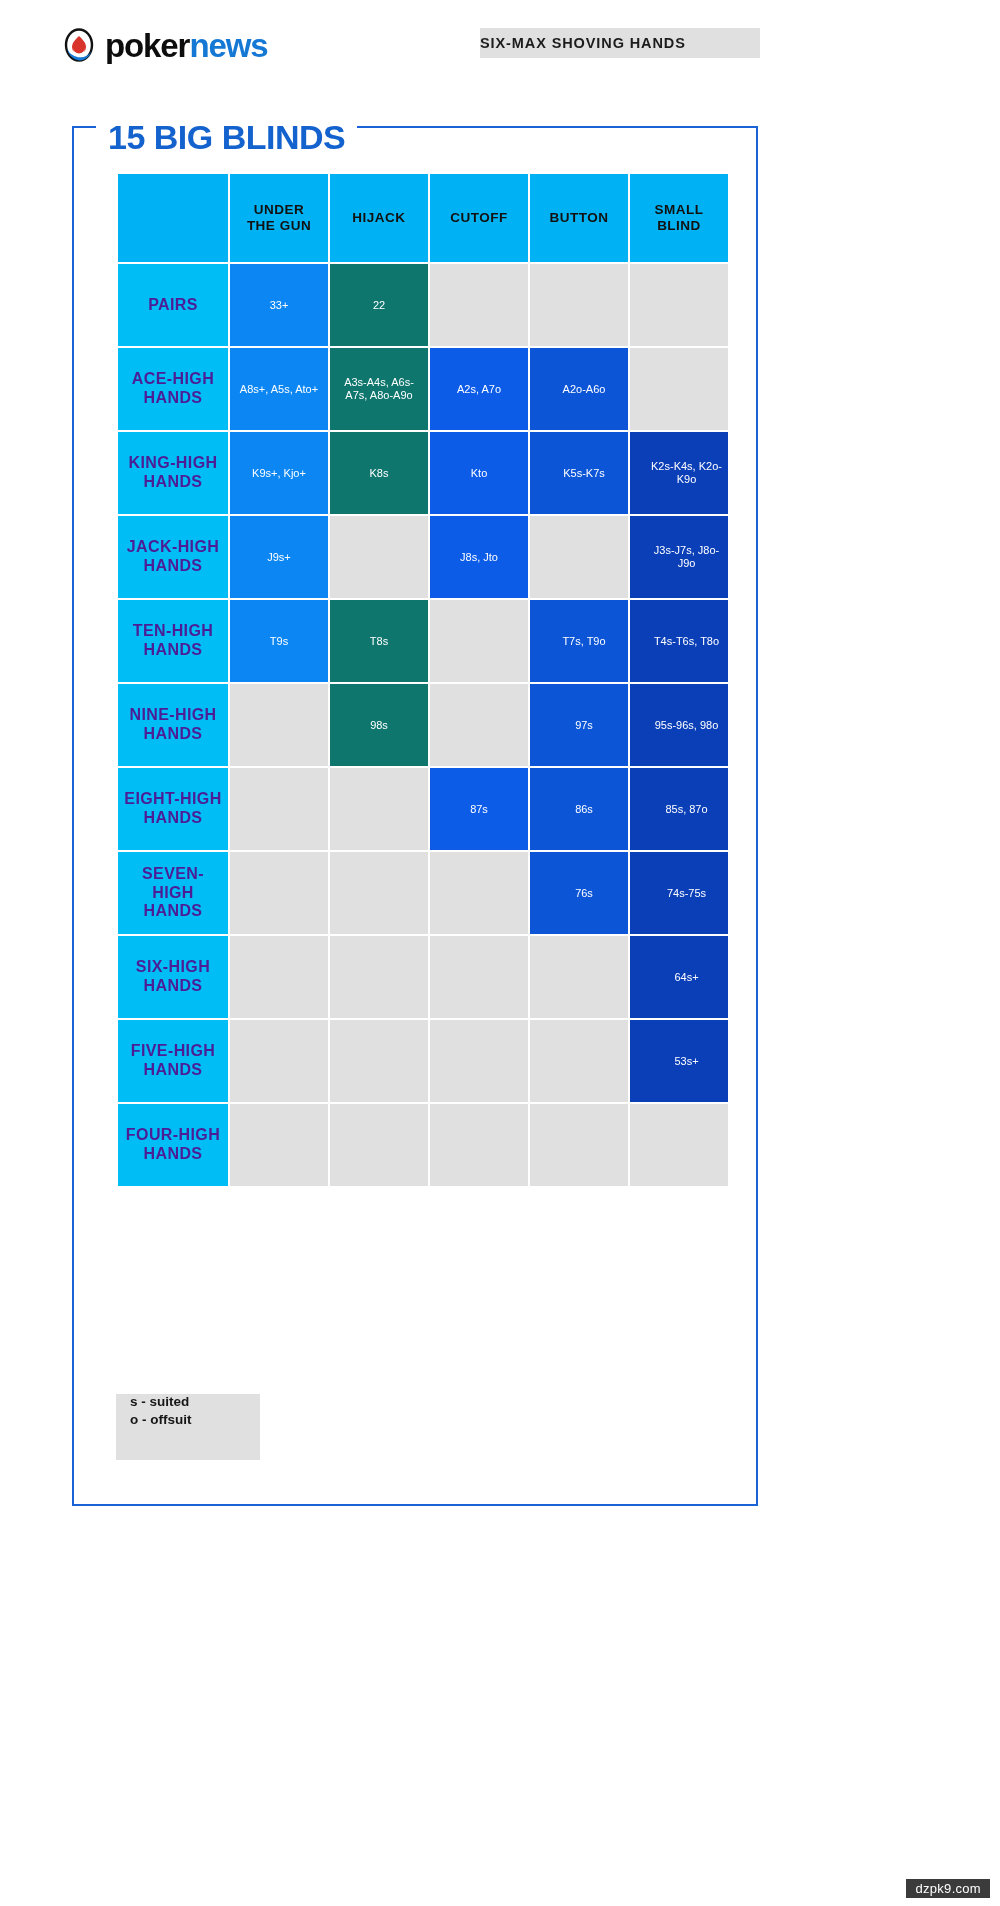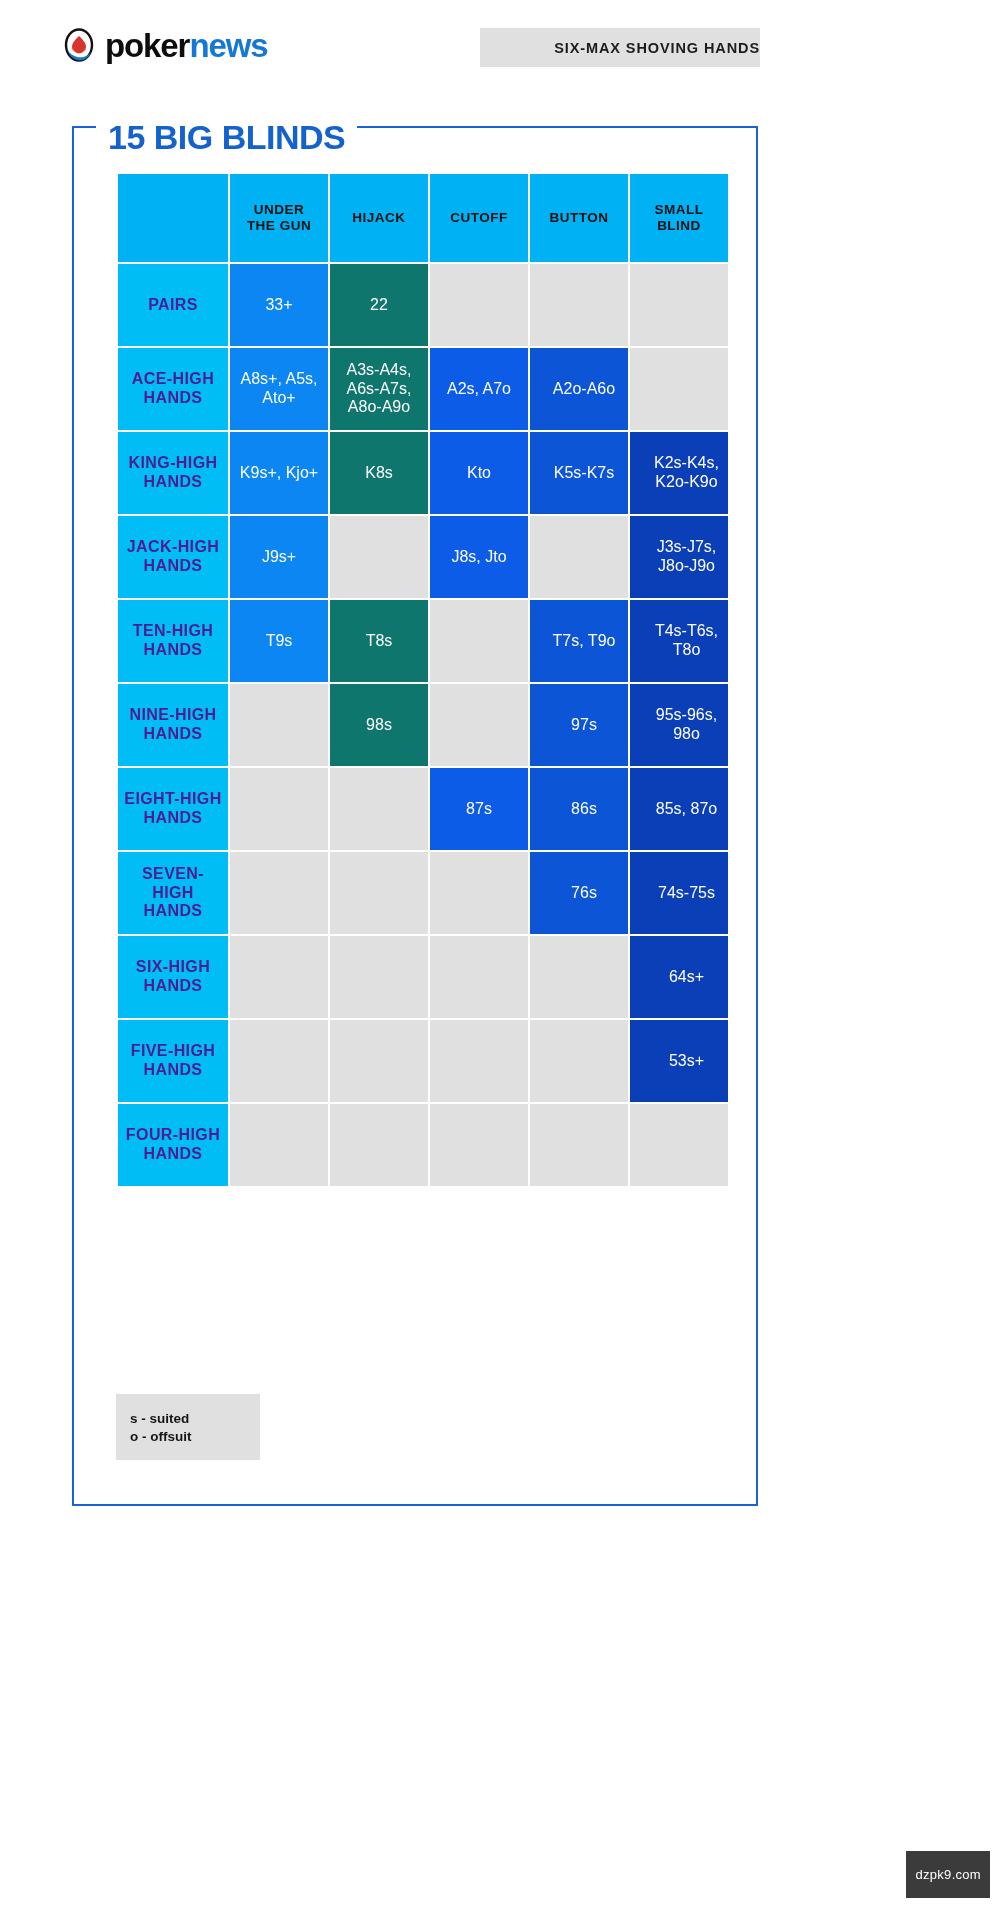--- a/index.html
+++ b/index.html
@@ -13,23 +13,23 @@
   
   .header { position: absolute; top: 0; left: 0; width: 1000px; height: 100px; }
   .logo { position: absolute; left: 62px; top: 28px; display: flex; align-items: center; gap: 9px; }
   .logo-mark { width: 34px; height: 34px; position: relative; }
   .logo-text { font-size: 33px; font-weight: 800; letter-spacing: -1.1px; line-height: 1; }
   .logo-text .poker { color: #0d0d0d; }
   .logo-text .news { color: #1478d4; }
 
   .badge {
     position: absolute; left: 480px; top: 28px;
-    width: 280px; height: 39px;
+    width: 280px; height: 30px;
     background: #e0e0e0;
-    display: flex; align-items: center; justify-content: flex-end;
+    display: flex; align-items: center; justify-content: flex-start;
   }
   .badge-text {
     font-size: 14.5px; font-weight: 800; color: #1c1c1c;
     letter-spacing: 0.9px;
   }
 
   
   .frame {
     position: absolute; left: 72px; top: 126px;
     width: 686px; height: 1380px;
@@ -79,47 +79,47 @@
     background: #00bdf5;
     color: #4c1d95;
     font-size: 16px;
     font-weight: 800;
     letter-spacing: 0.4px;
     height: 82px;
   }
 
   td.cell {
     color: #ffffff;
-    font-size: 16px;
+    font-size: 11px;
     font-weight: 500;
     height: 82px;
   }
   td.empty { background: #e0e0e0; }
   
   td.c0 { background: #0b86f2; }
   td.c1 { background: #0f766e; }
   td.c2 { background: #0c5ce8; }
   td.c3 { background: #0b55d6; padding-left: 15px; }
   td.c4 { background: #0b3fb8; padding-left: 20px; }
 
   
   .legend {
     position: absolute; left: 116px; top: 1394px;
     width: 144px; height: 66px;
     background: #e0e0e0;
-    display: flex; flex-direction: column; justify-content: center;
+    display: flex; flex-direction: column; justify-content: flex-start;
     padding-left: 14px; gap: 3px;
   }
   .legend-line { font-size: 13.5px; font-weight: 700; color: #161616; }
 
   
   .watermark {
     position: absolute; right: 10px; bottom: 8px;
     background: #3b3b3b; color: #ffffff;
-    font-size: 13px; padding: 16px 9px; letter-spacing: 0.3px;
+    font-size: 13px; padding: 2px 9px; letter-spacing: 0.3px;
   }
 </style>
 </head>
 <body>
 
 <div class="page">
 
   <div class="header">
     <div class="logo">
       <span class="logo-mark">

